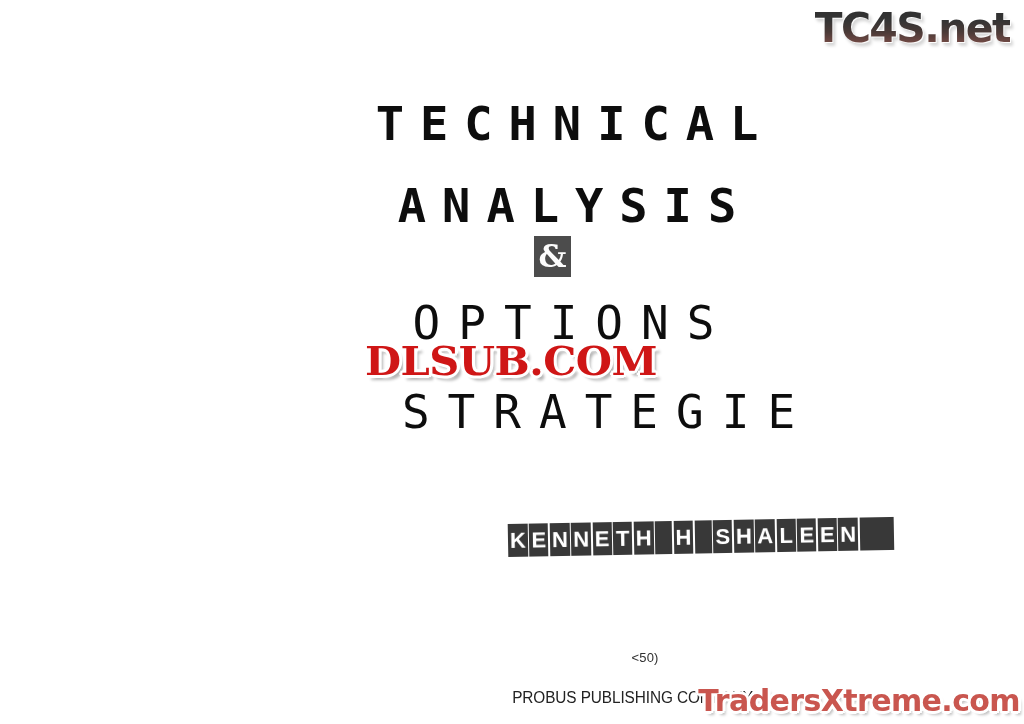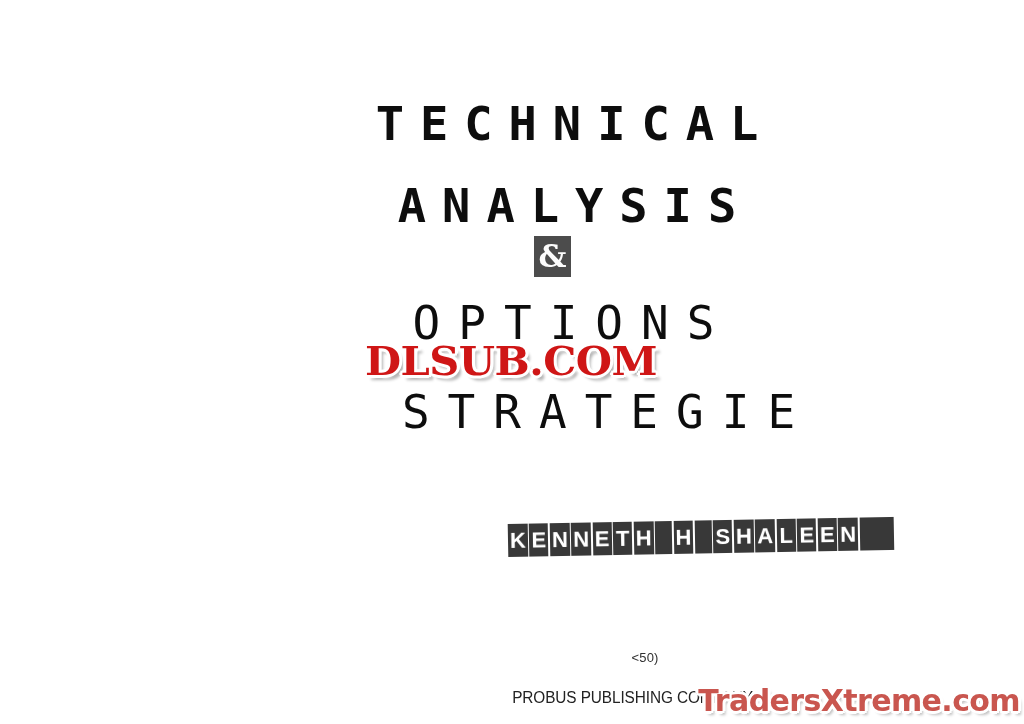--- a/index.html
+++ b/index.html
@@ -237,18 +237,19 @@
       <span class="author-tile">E</span>
       <span class="author-tile">E</span>
       <span class="author-tile">N</span>
       <span class="author-tile blank wide">&nbsp;</span>
     </div>
 
   <div id="page-number">&lt;50)</div>
 
   <div id="publisher">PROBUS PUBLISHING COMPANY</div>
 
+  <div id="wm-tc4s">TC4S.net</div>
 
   <div id="wm-dlsub">DLSUB.COM</div>
 
   <div id="wm-traders">TradersXtreme.com</div>
 
 </div>
 
 </body></html>

